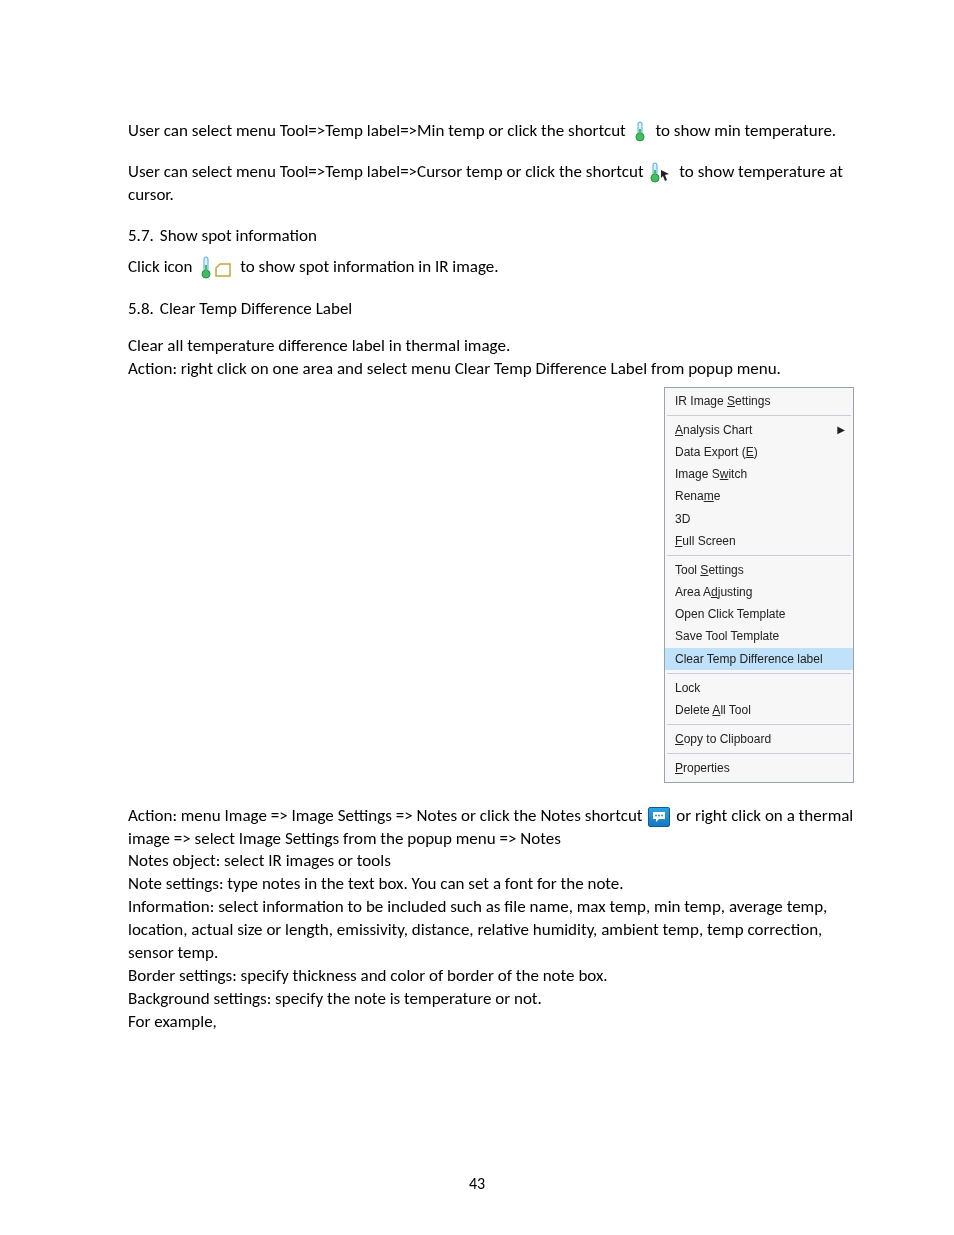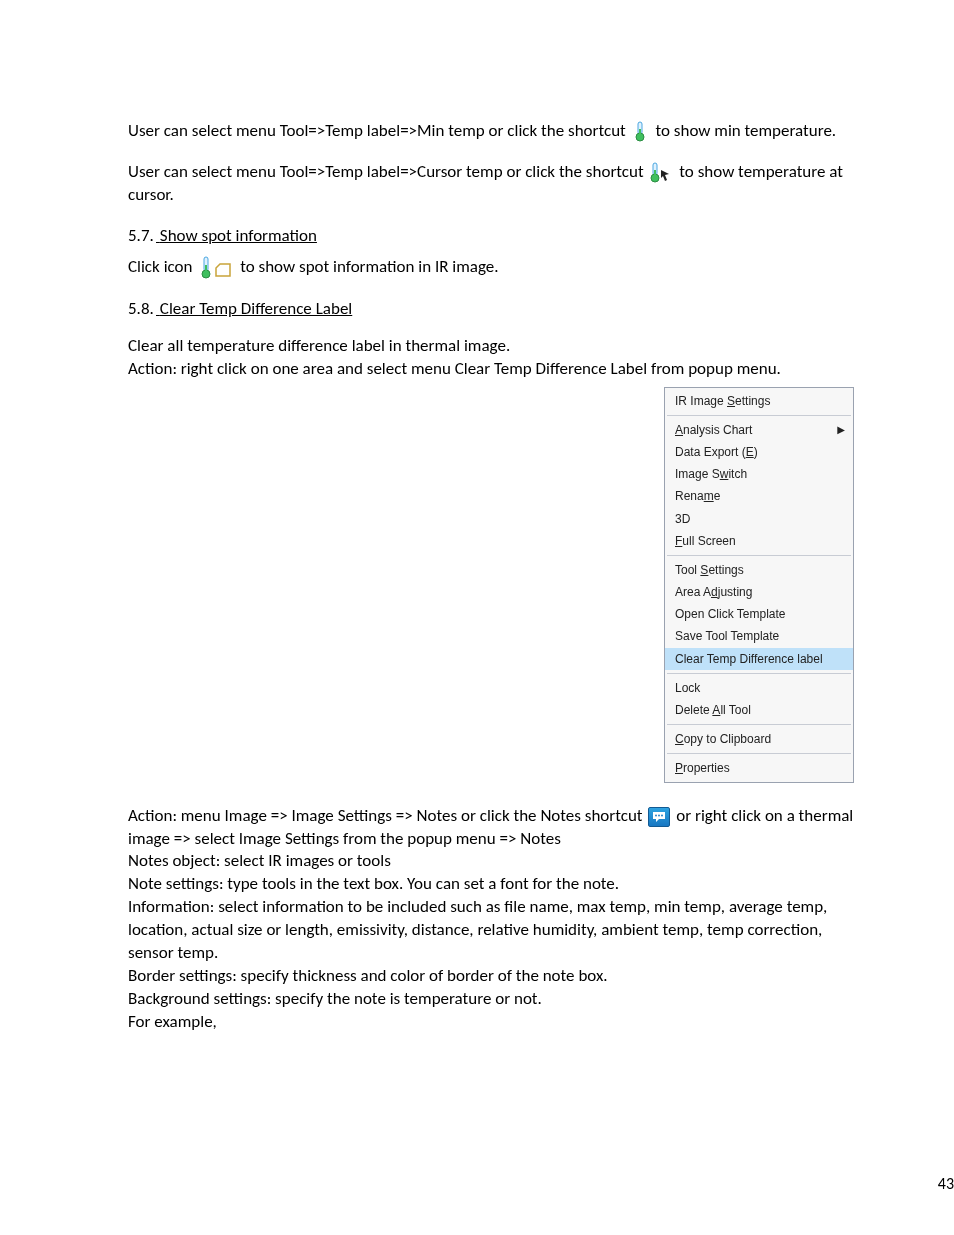--- a/index.html
+++ b/index.html
@@ -16,21 +16,20 @@
     box-sizing: border-box;
     padding: 120px 100px 12px 128px;
     font-size: 17px;
     line-height: 1.35;
   }
   .para {
     margin: 0 0 18px 0;
   }
   .section-heading {
     margin: 12px 0 8px 0;
-    text-decoration: underline;
   }
   .section-num {
     display: inline-block;
     min-width: 28px;
   }
   .inline-icon {
     display: inline-block;
     vertical-align: middle;
     margin: 0 2px;
     height: 22px;
@@ -96,21 +95,21 @@
   }
   .ul {
     text-decoration: underline;
     text-underline-offset: 1px;
   }
   .page-num {
     position: absolute;
     bottom: 40px;
     left: 0;
     width: 100%;
-    text-align: right;
+    text-align: center;
     font-size: 16px;
   }
   .block-indent {
   }
 </style>
 </head>
 <body>
 
 <div class="page">
 
@@ -203,21 +202,21 @@
         <svg width="14" height="12" viewBox="0 0 14 12">
           <path d="M1 1 H13 V8 H7 L4 11 V8 H1 Z" fill="#fff"></path>
           <circle cx="4" cy="4.5" r="0.9" fill="#1877c2"></circle>
           <circle cx="7" cy="4.5" r="0.9" fill="#1877c2"></circle>
           <circle cx="10" cy="4.5" r="0.9" fill="#1877c2"></circle>
         </svg>
       </span>
       <span> or right click on a thermal image =&gt; select Image Settings from the popup menu =&gt; Notes</span>
     </div>
     <div>Notes object: select IR images or tools</div>
-    <div>Note settings: type tools in the text box. You can set a font for the note.</div>
+    <div>Note settings: type notes in the text box. You can set a font for the note.</div>
     <div>Information: select information to be included such as file name, max temp, min temp, average temp, location, actual size or length, emissivity, distance, relative humidity, ambient temp, temp correction, sensor temp.</div>
     <div>Border settings: specify thickness and color of border of the note box.</div>
     <div>Background settings: specify the note is temperature or not.</div>
     <div>For example,</div>
   </div>
 
   <div class="page-num">43</div>
 </div>
 
 </body></html>

